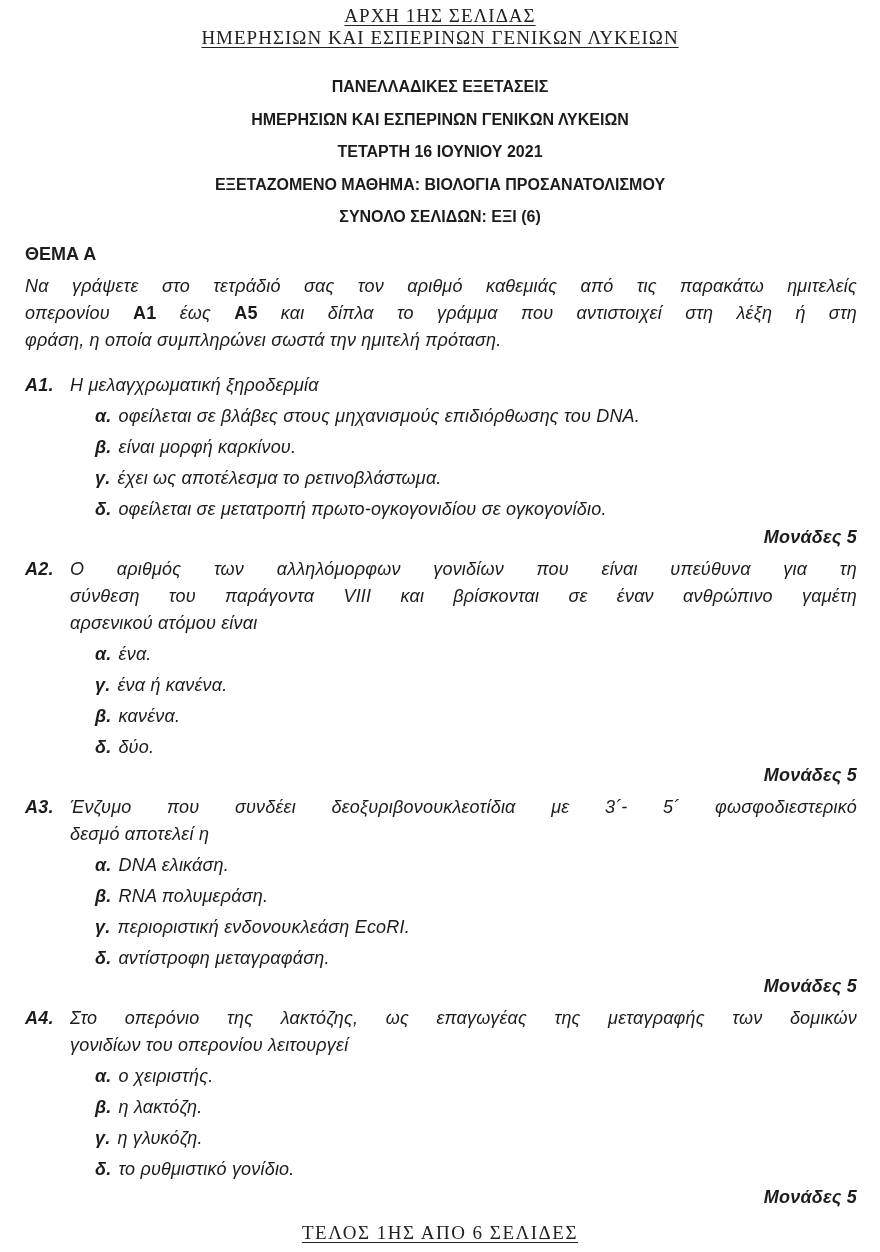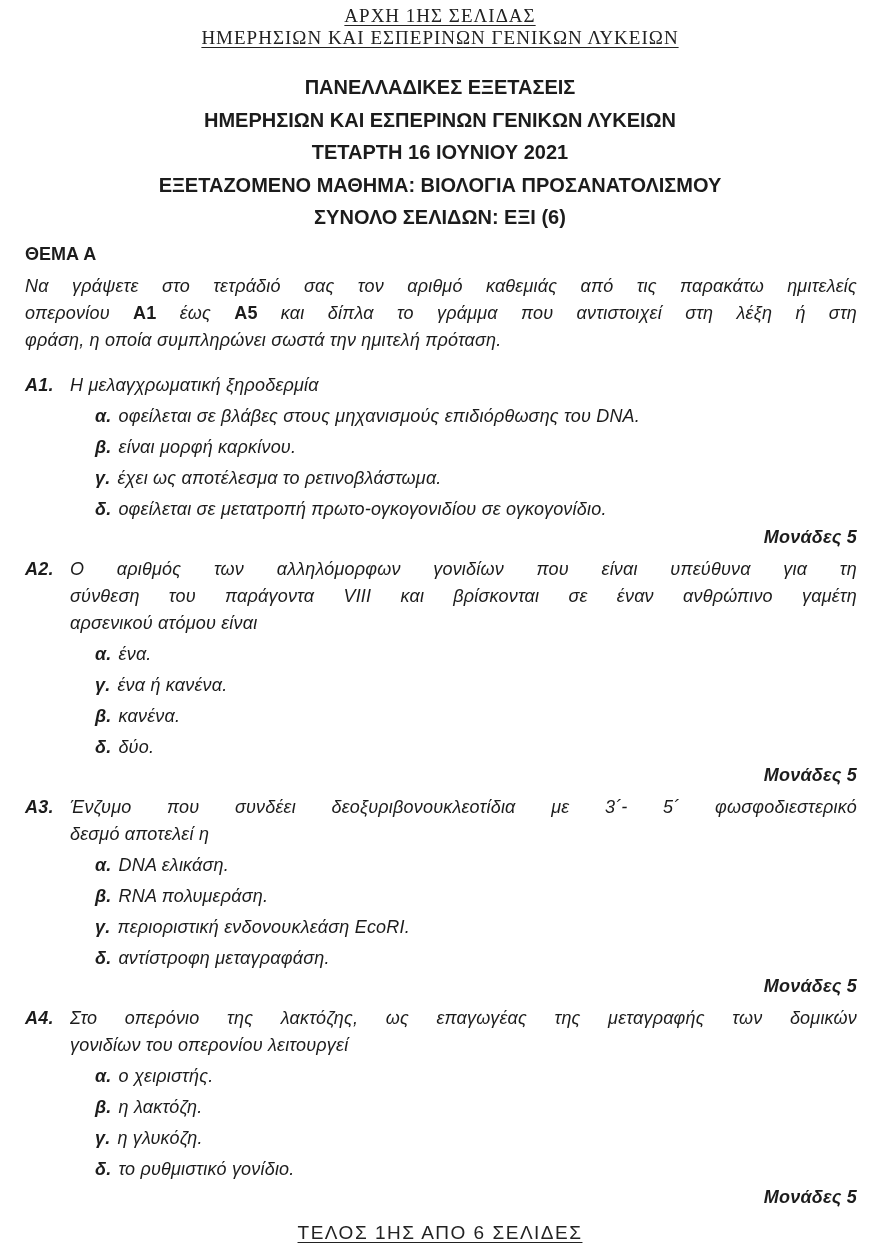--- a/index.html
+++ b/index.html
@@ -29,36 +29,36 @@
   .doc-header .hline {
     text-decoration: underline;
     text-underline-offset: 3px;
   }
   .doc-footer {
     position: absolute;
     bottom: 6px;
     left: 0;
     width: 100%;
     text-align: center;
-    font-family: Liberation Sans, sans-serif;
+    font-family: Liberation Serif, serif;
     font-size: 19px;
     letter-spacing: 1.5px;
     color: #222;
   }
   .doc-footer .hline {
     text-decoration: underline;
     text-underline-offset: 3px;
   }
 
   
   .title-block {
     margin-top: 22px;
     text-align: center;
     font-weight: bold;
-    font-size: 20px;
+    font-size: 16px;
   }
   .title-block .tline { line-height: 32.5px; }
 
   
   .thema {
     margin: 7px 0 0 25px;
     font-weight: bold;
     font-size: 18px;
     line-height: 27px;
   }

